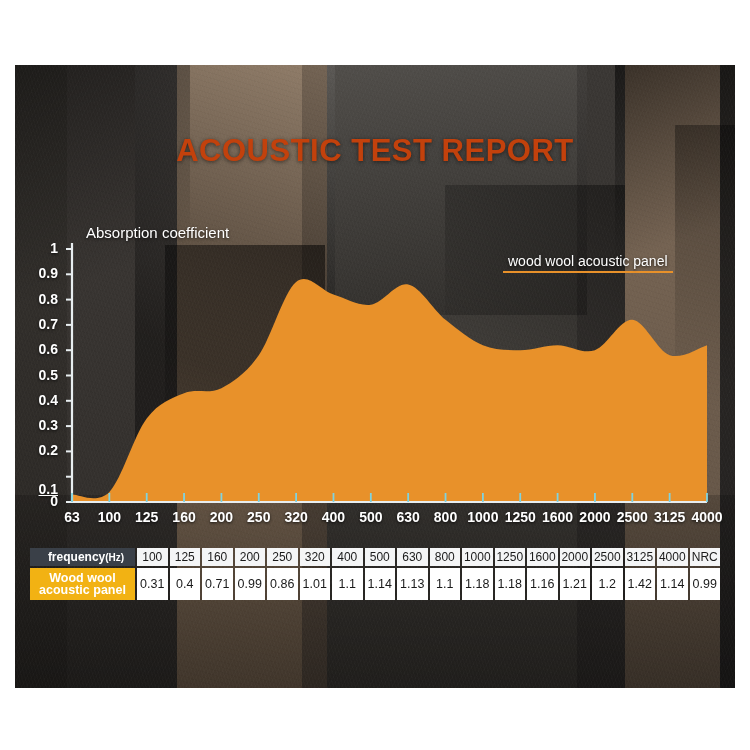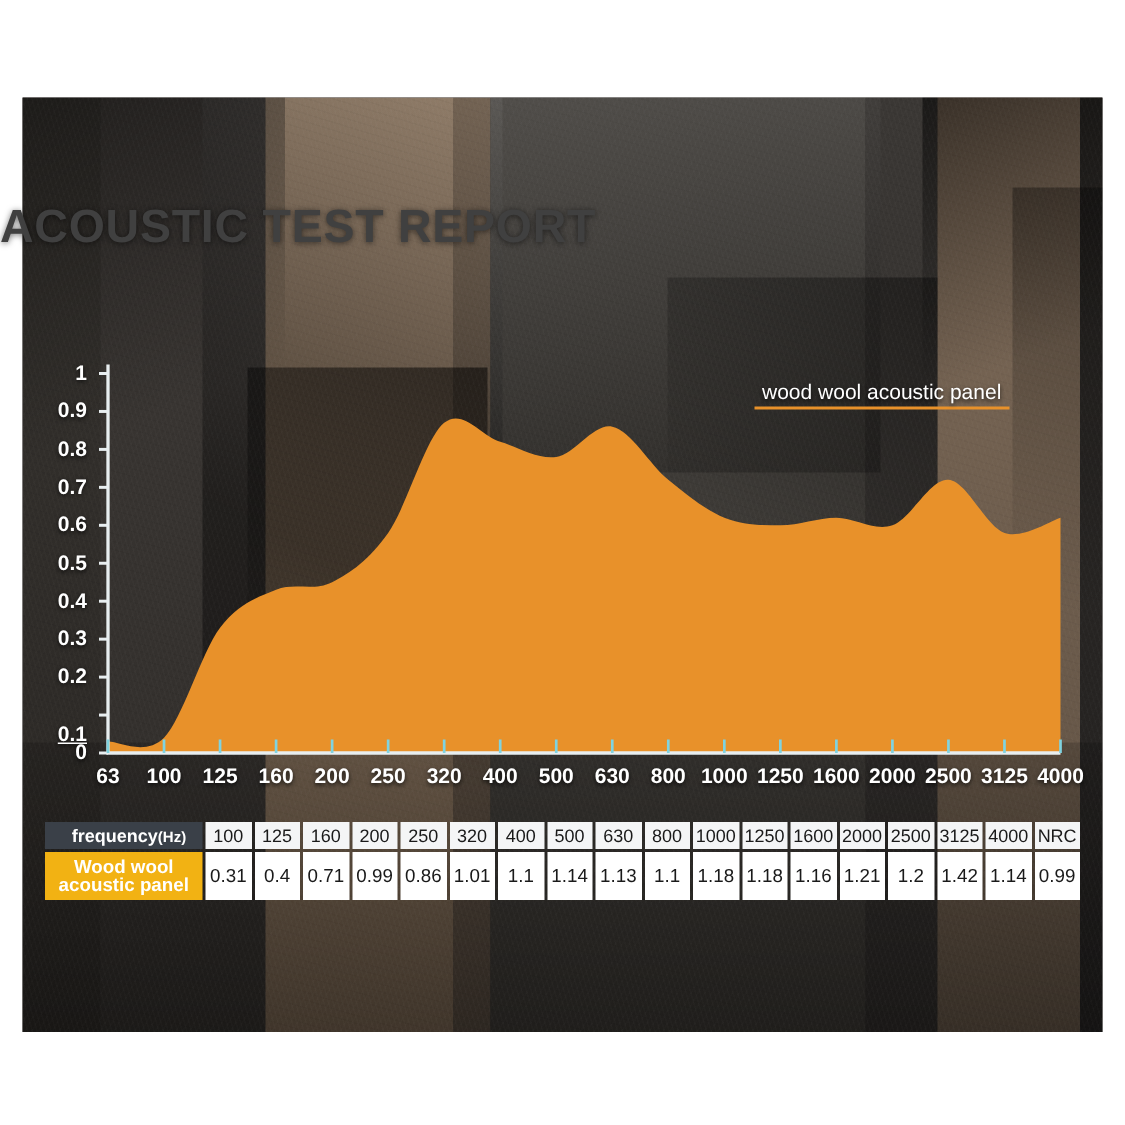--- a/index.html
+++ b/index.html
@@ -51,22 +51,22 @@
     position: absolute;
     pointer-events: none;
   }
 
   
   #title {
     position: absolute;
     left: 0;
     top: 133px;
     width: 750px;
-    text-align: left;
-    color: #404040;
+    text-align: center;
+    color: #c2410c;
     font-size: 31px;
     font-weight: bold;
     letter-spacing: .5px;
     text-shadow: 0 1px 4px rgba(0,0,0,.55);
   }
 
   
   #chart {
     position: absolute;
     left: 0;
@@ -229,20 +229,21 @@
         <line x1="482.88235294117646" x2="482.88235294117646" y1="493" y2="502"></line>
         <line x1="520.2352941176471" x2="520.2352941176471" y1="493" y2="502"></line>
         <line x1="557.5882352941176" x2="557.5882352941176" y1="493" y2="502"></line>
         <line x1="594.9411764705882" x2="594.9411764705882" y1="493" y2="502"></line>
         <line x1="632.2941176470588" x2="632.2941176470588" y1="493" y2="502"></line>
         <line x1="669.6470588235294" x2="669.6470588235294" y1="493" y2="502"></line>
         <line x1="707" x2="707" y1="493" y2="502"></line>
       </g>
   </svg>
 
+  <div id="ylabel">Absorption coefficient</div>
 
   <div id="ytick-labels">
       <div class="ytick-label" style="left: 30px; top: 240px;">1</div>
       <div class="ytick-label" style="left: 30px; top: 265.3px;">0.9</div>
       <div class="ytick-label" style="left: 30px; top: 290.6px;">0.8</div>
       <div class="ytick-label" style="left: 30px; top: 315.9px;">0.7</div>
       <div class="ytick-label" style="left: 30px; top: 341.2px;">0.6</div>
       <div class="ytick-label" style="left: 30px; top: 366.5px;">0.5</div>
       <div class="ytick-label" style="left: 30px; top: 391.8px;">0.4</div>
       <div class="ytick-label" style="left: 30px; top: 417.1px;">0.3</div>

